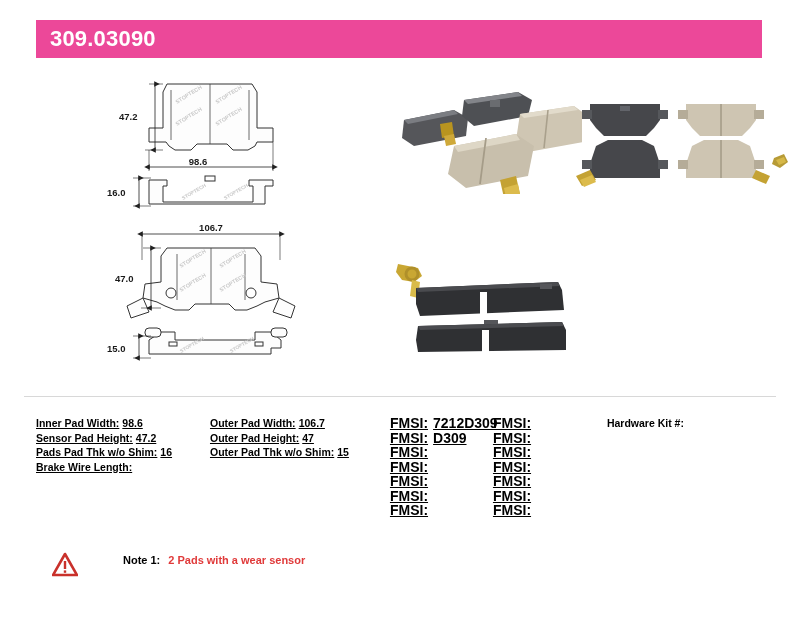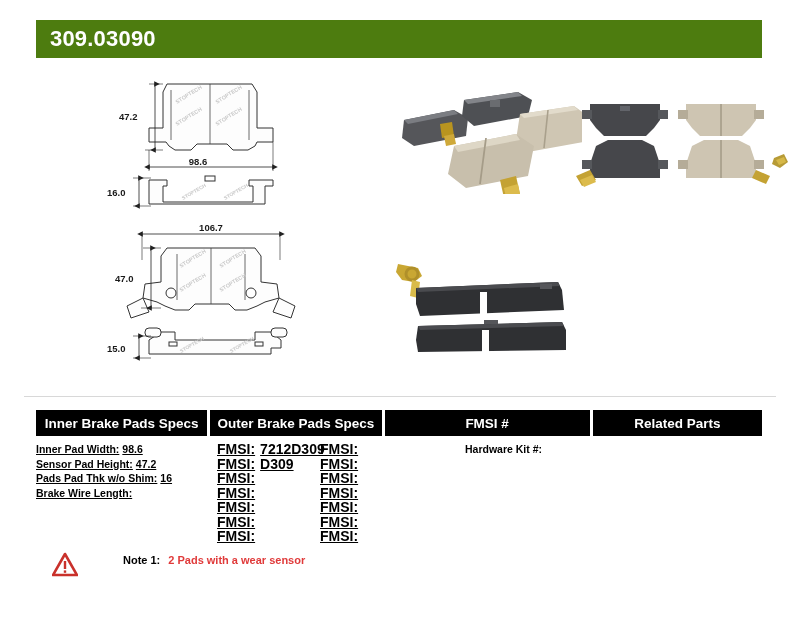--- a/index.html
+++ b/index.html
@@ -16,21 +16,21 @@
     overflow: hidden;
   }
 
   
   #header-bar {
     position: absolute;
     left: 36px;
     top: 20px;
     width: 726px;
     height: 38px;
-    background: #4d7c0f;
+    background: #ec4899;
     display: flex;
     align-items: center;
     justify-content: space-between;
     box-sizing: border-box;
     padding: 0 14px;
   }
   #header-bar .h-text {
     color: #ffffff;
     font-size: 22px;
     font-weight: bold;
@@ -125,21 +125,20 @@
     white-space: nowrap;
     text-decoration: underline;
   }
   .fmsi-line .val { margin-left: 5px; }
 
   .related-line {
     font-size: 10.5px;
     font-weight: bold;
     line-height: 14.5px;
     white-space: nowrap;
-    margin-left: 31px;
   }
 
   
   #notes-area {
     position: absolute;
     left: 52px;
     top: 552px;
     display: flex;
     align-items: flex-start;
   }
@@ -373,44 +372,49 @@
     <path d="M4,8 L14,4 L18,12 L10,18 L2,14 Z" fill="#b79b36"></path>
     <path d="M6,10 L14,7 L16,12 L9,15 Z" fill="#d6b848"></path>
   </svg>
 
 </div>
 
 <div id="table-divider"></div>
 
 <div id="spec-table">
 
-  <div id="table-header-row">
-    <div class="th-cell th-inner">Inner Brake Pads Specs</div>
-    <div class="th-cell th-outer">Outer Brake Pads Specs</div>
-    <div class="th-cell th-fmsi">FMSI #</div>
-    <div class="th-cell th-related">Related Parts</div>
-  </div>
 
   <div id="table-body-row">
 
     <div class="td-cell td-inner">
       <div class="spec-line">
         <span>Inner Pad Width:</span><span class="val">98.6</span>
       </div>
       <div class="spec-line">
         <span>Sensor Pad Height:</span><span class="val">47.2</span>
       </div>
       <div class="spec-line">
         <span>Pads Pad Thk w/o Shim:</span><span class="val">16</span>
       </div>
       <div class="spec-line">
         <span>Brake Wire Length:</span><span class="val"></span>
       </div>
     </div>
 
+    <div class="td-cell td-outer">
+      <div class="spec-line">
+        <span>Outer Pad Width:</span><span class="val">106.7</span>
+      </div>
+      <div class="spec-line">
+        <span>Outer Pad Height:</span><span class="val">47</span>
+      </div>
+      <div class="spec-line">
+        <span>Outer Pad Thk w/o Shim:</span><span class="val">15</span>
+      </div>
+    </div>
 
     <div class="td-cell td-fmsi">
       <div class="fmsi-col">
         <div class="fmsi-line">
           <span>FMSI:</span><span class="val">7212D309</span>
         </div>
         <div class="fmsi-line">
           <span>FMSI:</span><span class="val">D309</span>
         </div>
         <div class="fmsi-line">

